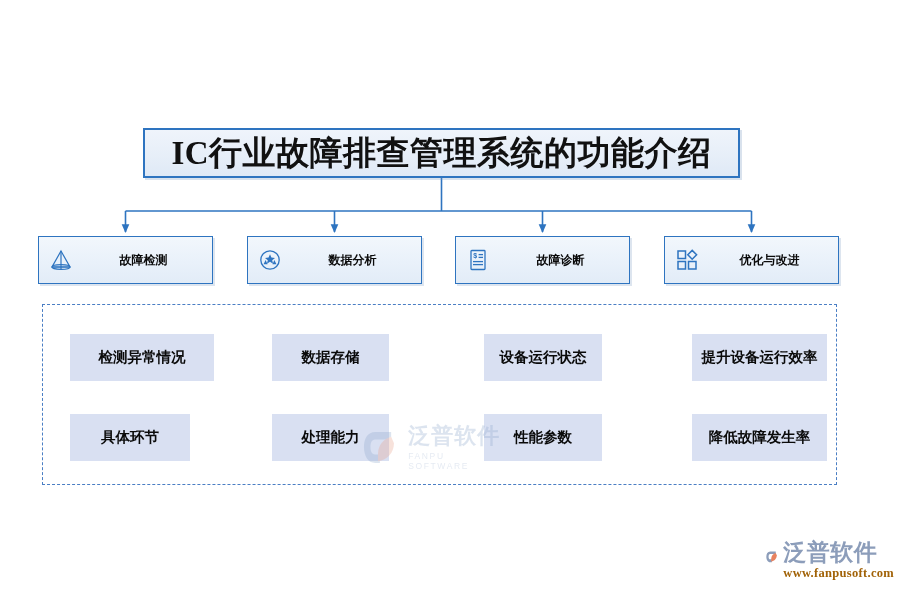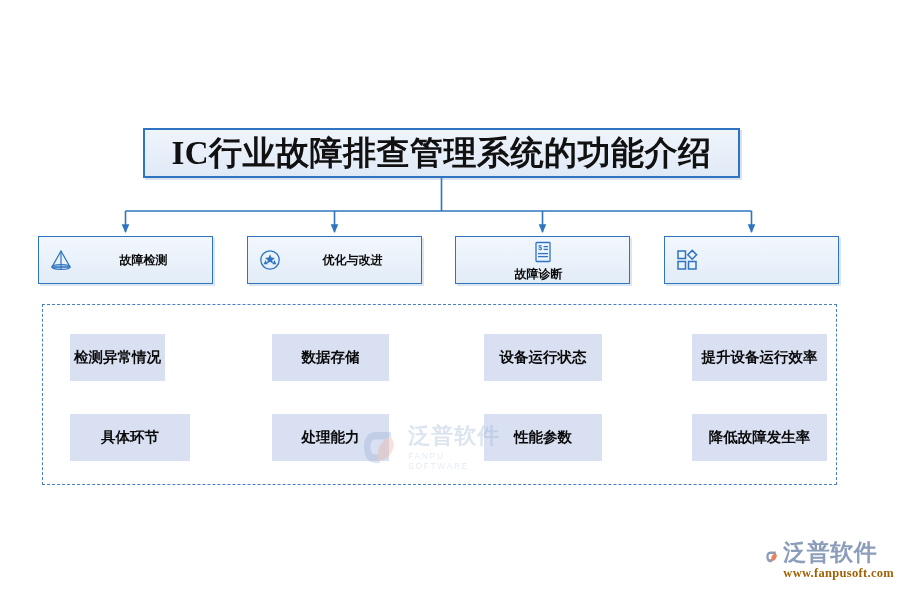--- a/index.html
+++ b/index.html
@@ -63,21 +63,21 @@
     height: 48px;
     box-sizing: border-box;
     background: linear-gradient(180deg, #f2f7fc 0%, #e9f1fa 55%, #e2ecf7 100%);
     border: 1.6px solid #2e74c0;
     display: flex;
     align-items: center;
     box-shadow: 2px 2px 0 rgba(120,150,190,0.25);
   }
   .cat-box.c0 { left: 38px; }
   .cat-box.c1 { left: 247px; }
-  .cat-box.c2 { left: 455px; flex-direction: column; }
+  .cat-box.c2 { left: 455px; }
   .cat-box.c3 { left: 664px; }
 
   .cat-icon {
     width: 44px;
     min-width: 44px;
     height: 100%;
     display: flex;
     align-items: center;
     justify-content: center;
   }
@@ -114,21 +114,21 @@
     justify-content: center;
   }
   .chip span {
     font-family: "Liberation Serif", "DejaVu Serif", serif;
     font-size: 14.5px;
     font-weight: 700;
     color: #0a0a0a;
     white-space: nowrap;
   }
   
-  .chip.r0c0 { left: 70px;  top: 334px; width: 95px; }
+  .chip.r0c0 { left: 70px;  top: 334px; width: 144px; }
   .chip.r0c1 { left: 272px; top: 334px; width: 117px; }
   .chip.r0c2 { left: 484px; top: 334px; width: 118px; }
   .chip.r0c3 { left: 692px; top: 334px; width: 135px; }
   
   .chip.r1c0 { left: 70px;  top: 414px; width: 120px; }
   .chip.r1c1 { left: 272px; top: 414px; width: 117px; }
   .chip.r1c2 { left: 484px; top: 414px; width: 118px; }
   .chip.r1c3 { left: 692px; top: 414px; width: 135px; }
 
   
@@ -240,21 +240,21 @@
 
   <div class="cat-box c1">
     <div class="cat-icon">
       <svg width="24" height="24" viewBox="0 0 24 24" fill="none" stroke="#2e74c0" stroke-width="1.3">
         <circle cx="12" cy="12" r="9.2"></circle>
         <path d="M12 6.2 L13.4 9.6 L17 9.9 L14.2 12.2 L15.1 15.7 L12 13.8 L8.9 15.7 L9.8 12.2 L7 9.9 L10.6 9.6 Z" fill="#2e74c0" stroke="none"></path>
         <path d="M7.6 13.6 L8.5 15.6 L6.6 15.6 Z"></path>
         <path d="M16.4 13.6 L17.4 15.6 L15.5 15.6 Z"></path>
       </svg>
     </div>
-    <div class="cat-label">优化与改进</div>
+    <div class="cat-label">数据分析</div>
   </div>
 
   <div class="cat-box c2">
     <div class="cat-icon">
       <svg width="24" height="24" viewBox="0 0 24 24" fill="none" stroke="#2e74c0" stroke-width="1.3">
         <rect x="5" y="2.5" width="14" height="19" rx="0.8"></rect>
         <text x="7.2" y="10.4" font-size="7" font-family="Liberation Sans, sans-serif" fill="#2e74c0" stroke="none" font-weight="700">$</text>
         <path d="M12.6 6.6 L17 6.6"></path>
         <path d="M12.6 9.4 L17 9.4"></path>
         <path d="M7 13.6 L17 13.6"></path>
@@ -266,20 +266,21 @@
 
   <div class="cat-box c3">
     <div class="cat-icon">
       <svg width="24" height="24" viewBox="0 0 24 24" fill="none" stroke="#2e74c0" stroke-width="1.5">
         <rect x="3" y="3" width="7.5" height="7.5"></rect>
         <rect x="3" y="13.5" width="7.5" height="7.5"></rect>
         <rect x="13.5" y="13.5" width="7.5" height="7.5"></rect>
         <path d="M17.2 2.4 L21.6 6.8 L17.2 11.2 L12.8 6.8 Z"></path>
       </svg>
     </div>
+    <div class="cat-label">优化与改进</div>
   </div>
 
   <div id="detail-panel"></div>
 
   <div class="chip r0c0">
     <span>检测异常情况</span>
   </div>
   <div class="chip r0c1">
     <span>数据存储</span>
   </div>

